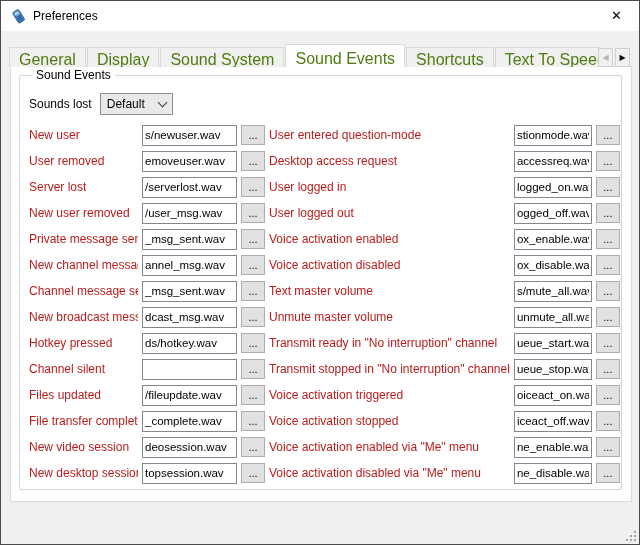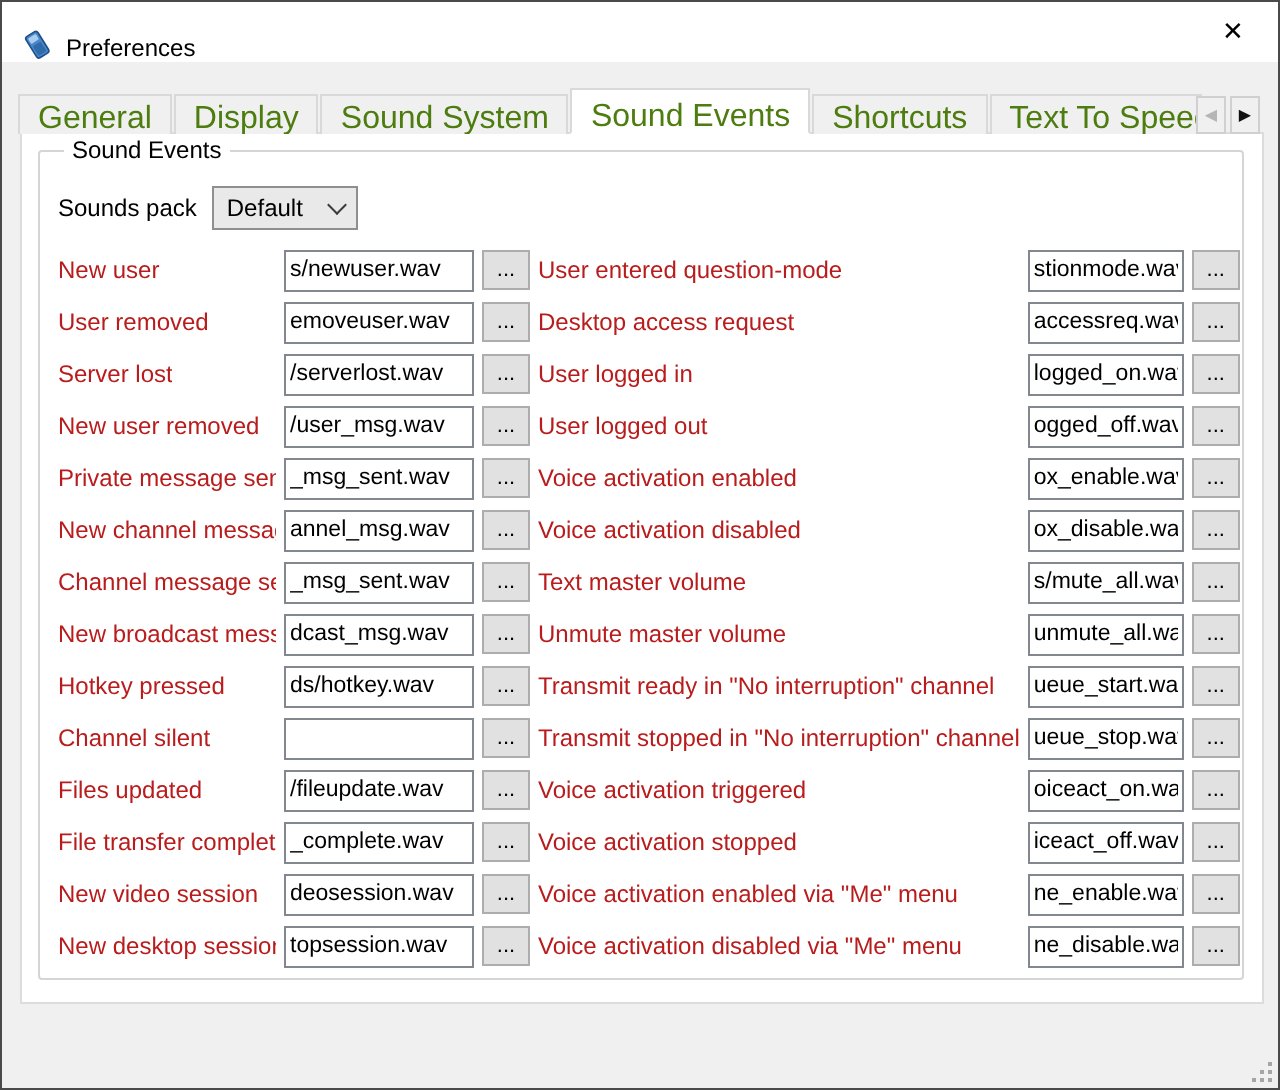--- a/index.html
+++ b/index.html
@@ -1,19 +1,19 @@
 <!DOCTYPE html>
 <html><head>
 <meta charset="utf-8">
 <style>
   html,body{margin:0;padding:0;background:#cfcfcf;}
   *{box-sizing:border-box;font-family:"Liberation Sans","DejaVu Sans",sans-serif;}
   .window{position:relative;width:640px;height:545px;background:#f0f0f0;border:1px solid #4a4a4a;overflow:hidden;}
   
-  .titlebar{position:absolute;left:0;top:0;width:100%;height:30px;background:#ffffff;display:flex;align-items:flex-end;}
+  .titlebar{position:absolute;left:0;top:0;width:100%;height:30px;background:#ffffff;display:flex;align-items:center;}
   .titlebar .appicon{margin:0 6px 0 9px;width:17px;height:17px;flex:0 0 auto;}
   .titlebar .title{font-size:12px;color:#000;}
   .close-btn{position:absolute;right:0;top:0;width:45px;height:29px;display:flex;align-items:center;justify-content:center;font-size:13px;color:#000;cursor:default;}
   
   .tabbar{position:absolute;left:8px;top:43px;width:592px;height:23px;display:flex;align-items:flex-end;overflow:hidden;z-index:2;}
   .tab{height:20px;background:#f0f0f0;border:1px solid #d9d9d9;border-bottom:none;padding:3px 9px 2px;font-size:16px;white-space:nowrap;margin-right:1px;color:#4d7c0f;}
   .tab.active{height:23px;background:#fff;padding-top:5px;border:1px solid #d9d9d9;border-bottom:1px solid #fff;position:relative;z-index:3;}
   .tabscroll{position:absolute;right:9px;top:47px;display:flex;gap:2px;z-index:4;}
   .tabscroll .sbtn{width:15px;height:19px;background:#f0f0f0;border:1px solid #d0d0d0;display:flex;align-items:center;justify-content:center;font-size:8px;line-height:1;}
   .tabscroll .sbtn.disabled{color:#b5b5b5;}
@@ -74,21 +74,21 @@
     <div class="sbtn disabled">◀</div>
     <div class="sbtn enabled">▶</div>
   </div>
 
   <div class="pane">
     <div class="groupbox">
       <span class="gtitle">Sound Events</span>
       <div class="gcontent">
 
         <div class="packrow">
-          <span class="plabel">Sounds pack</span>
+          <span class="plabel">Sounds lost</span>
           <div class="combo">
             <span>Default</span>
             <span class="chev"></span>
           </div>
         </div>
 
         <div class="grid">
   <div class="cell">
               <span class="elabel l-label">New user</span>
             </div>

